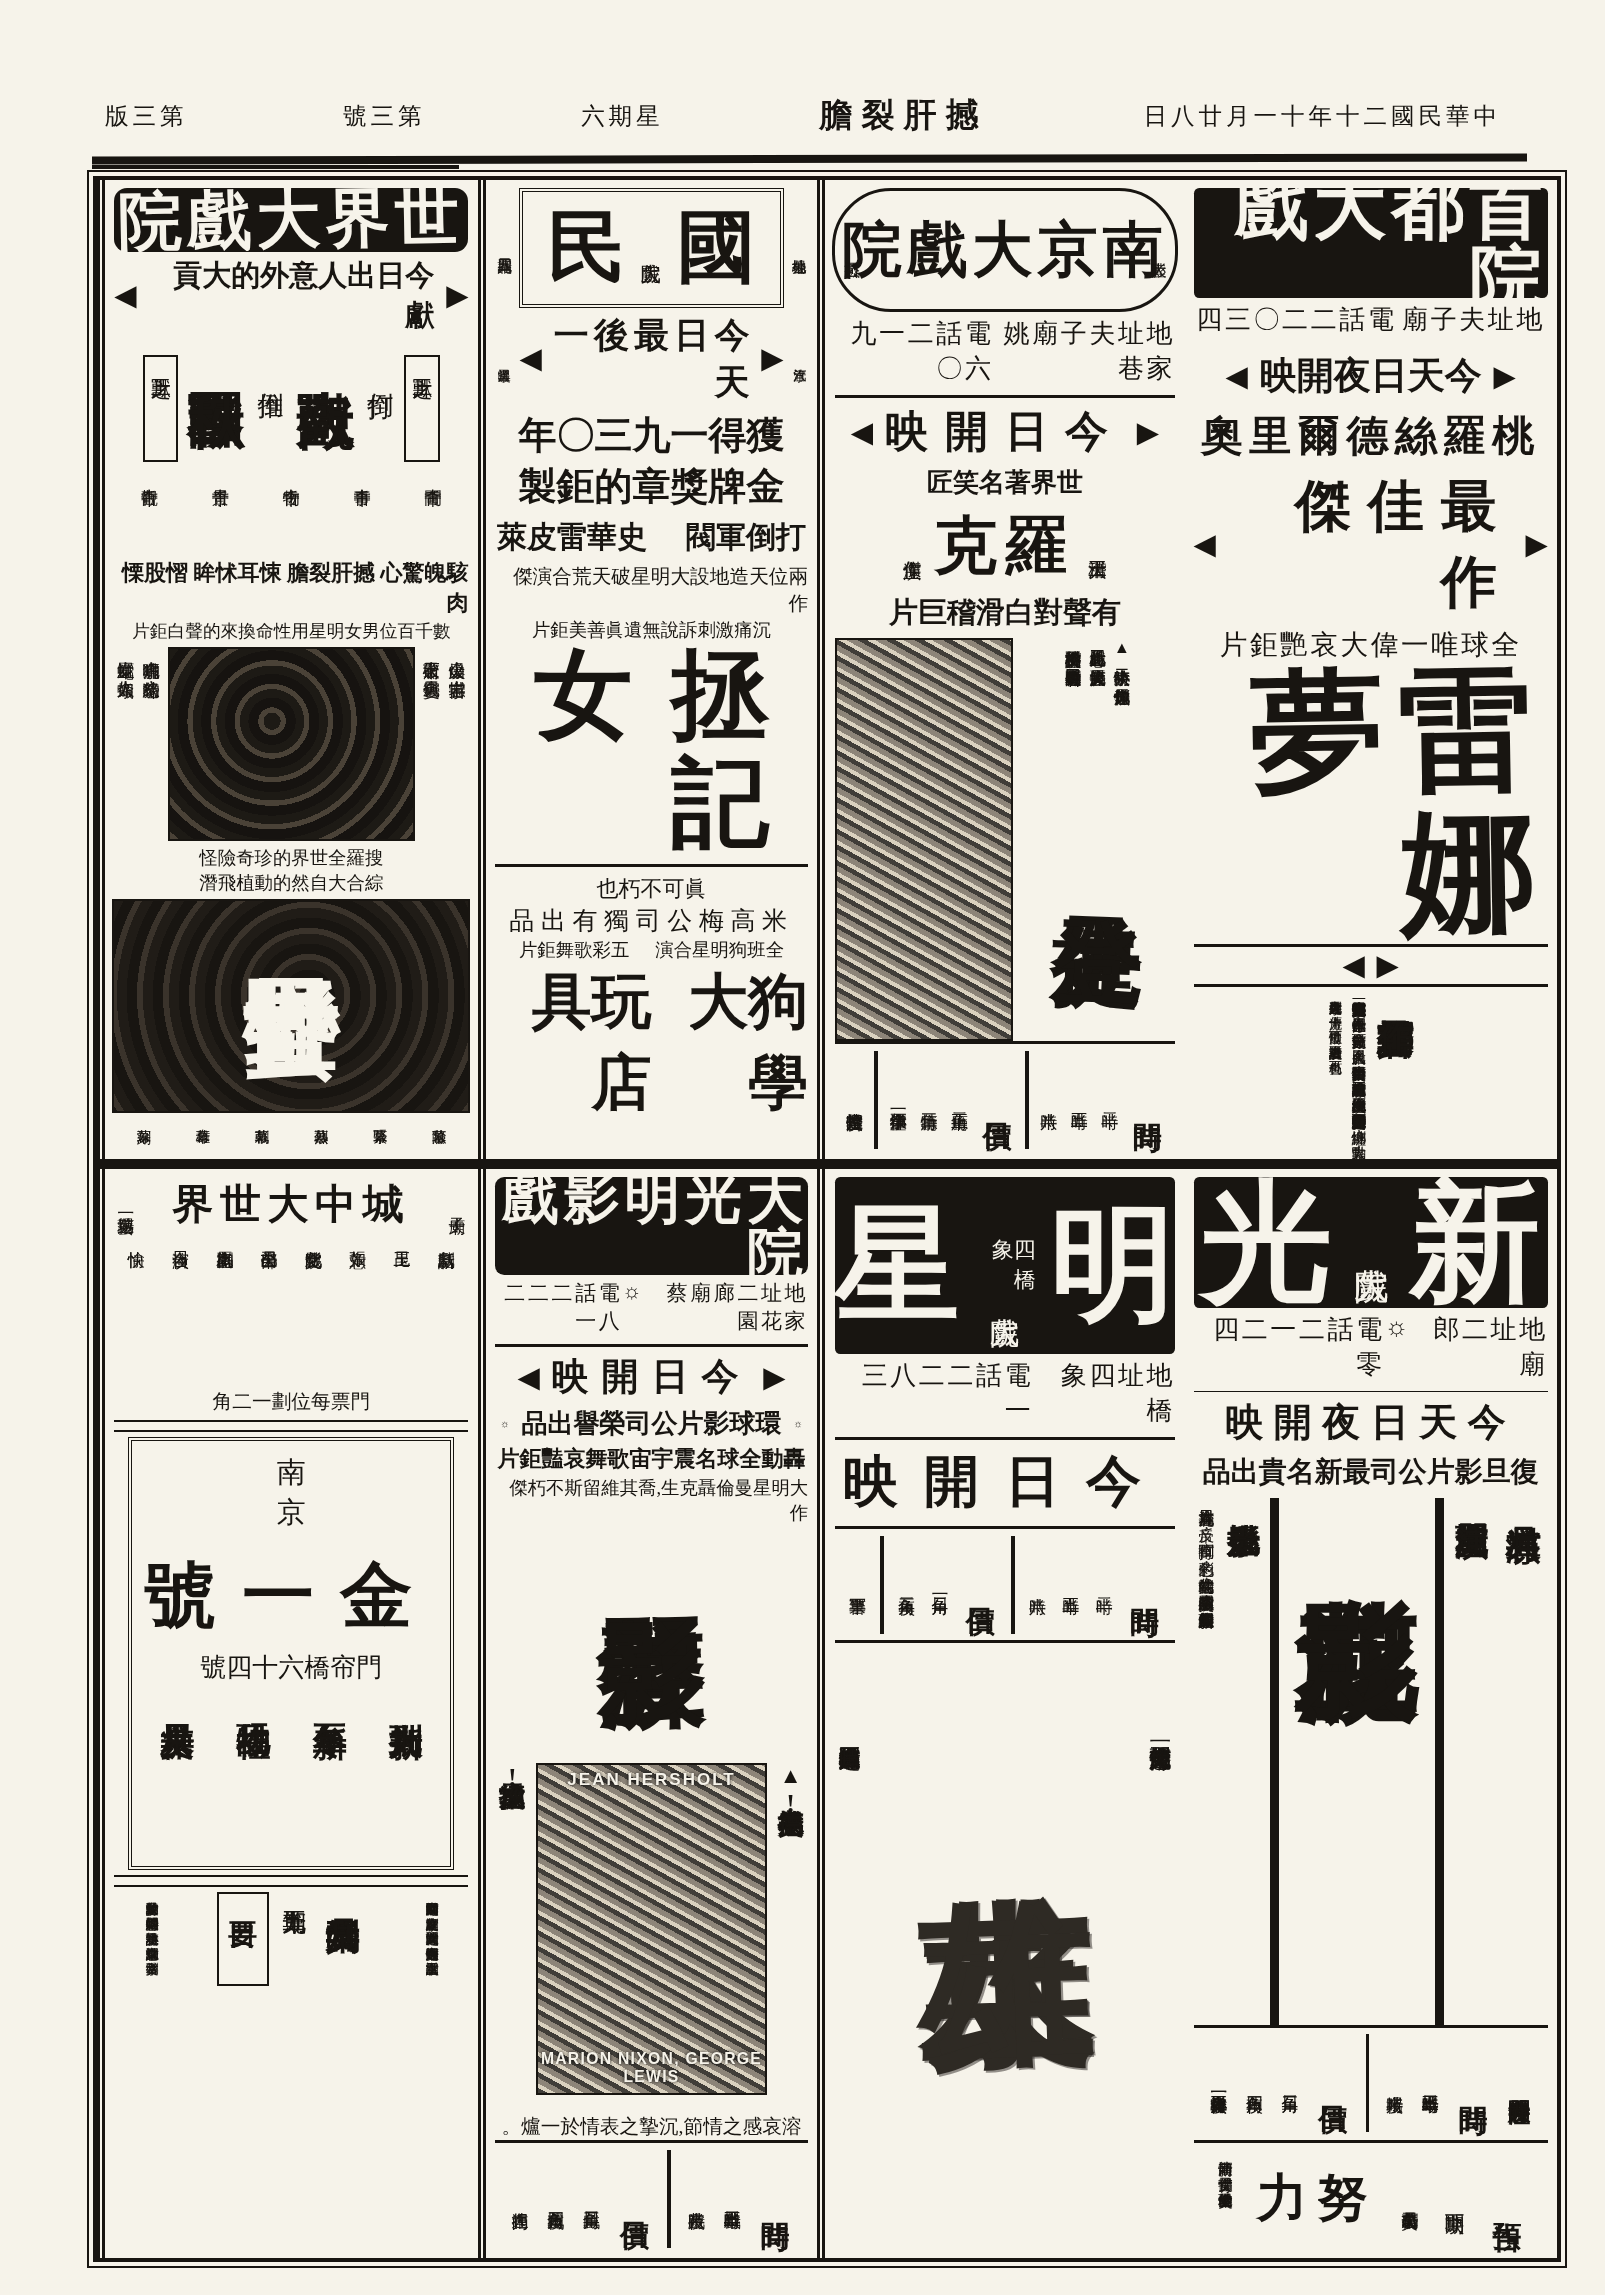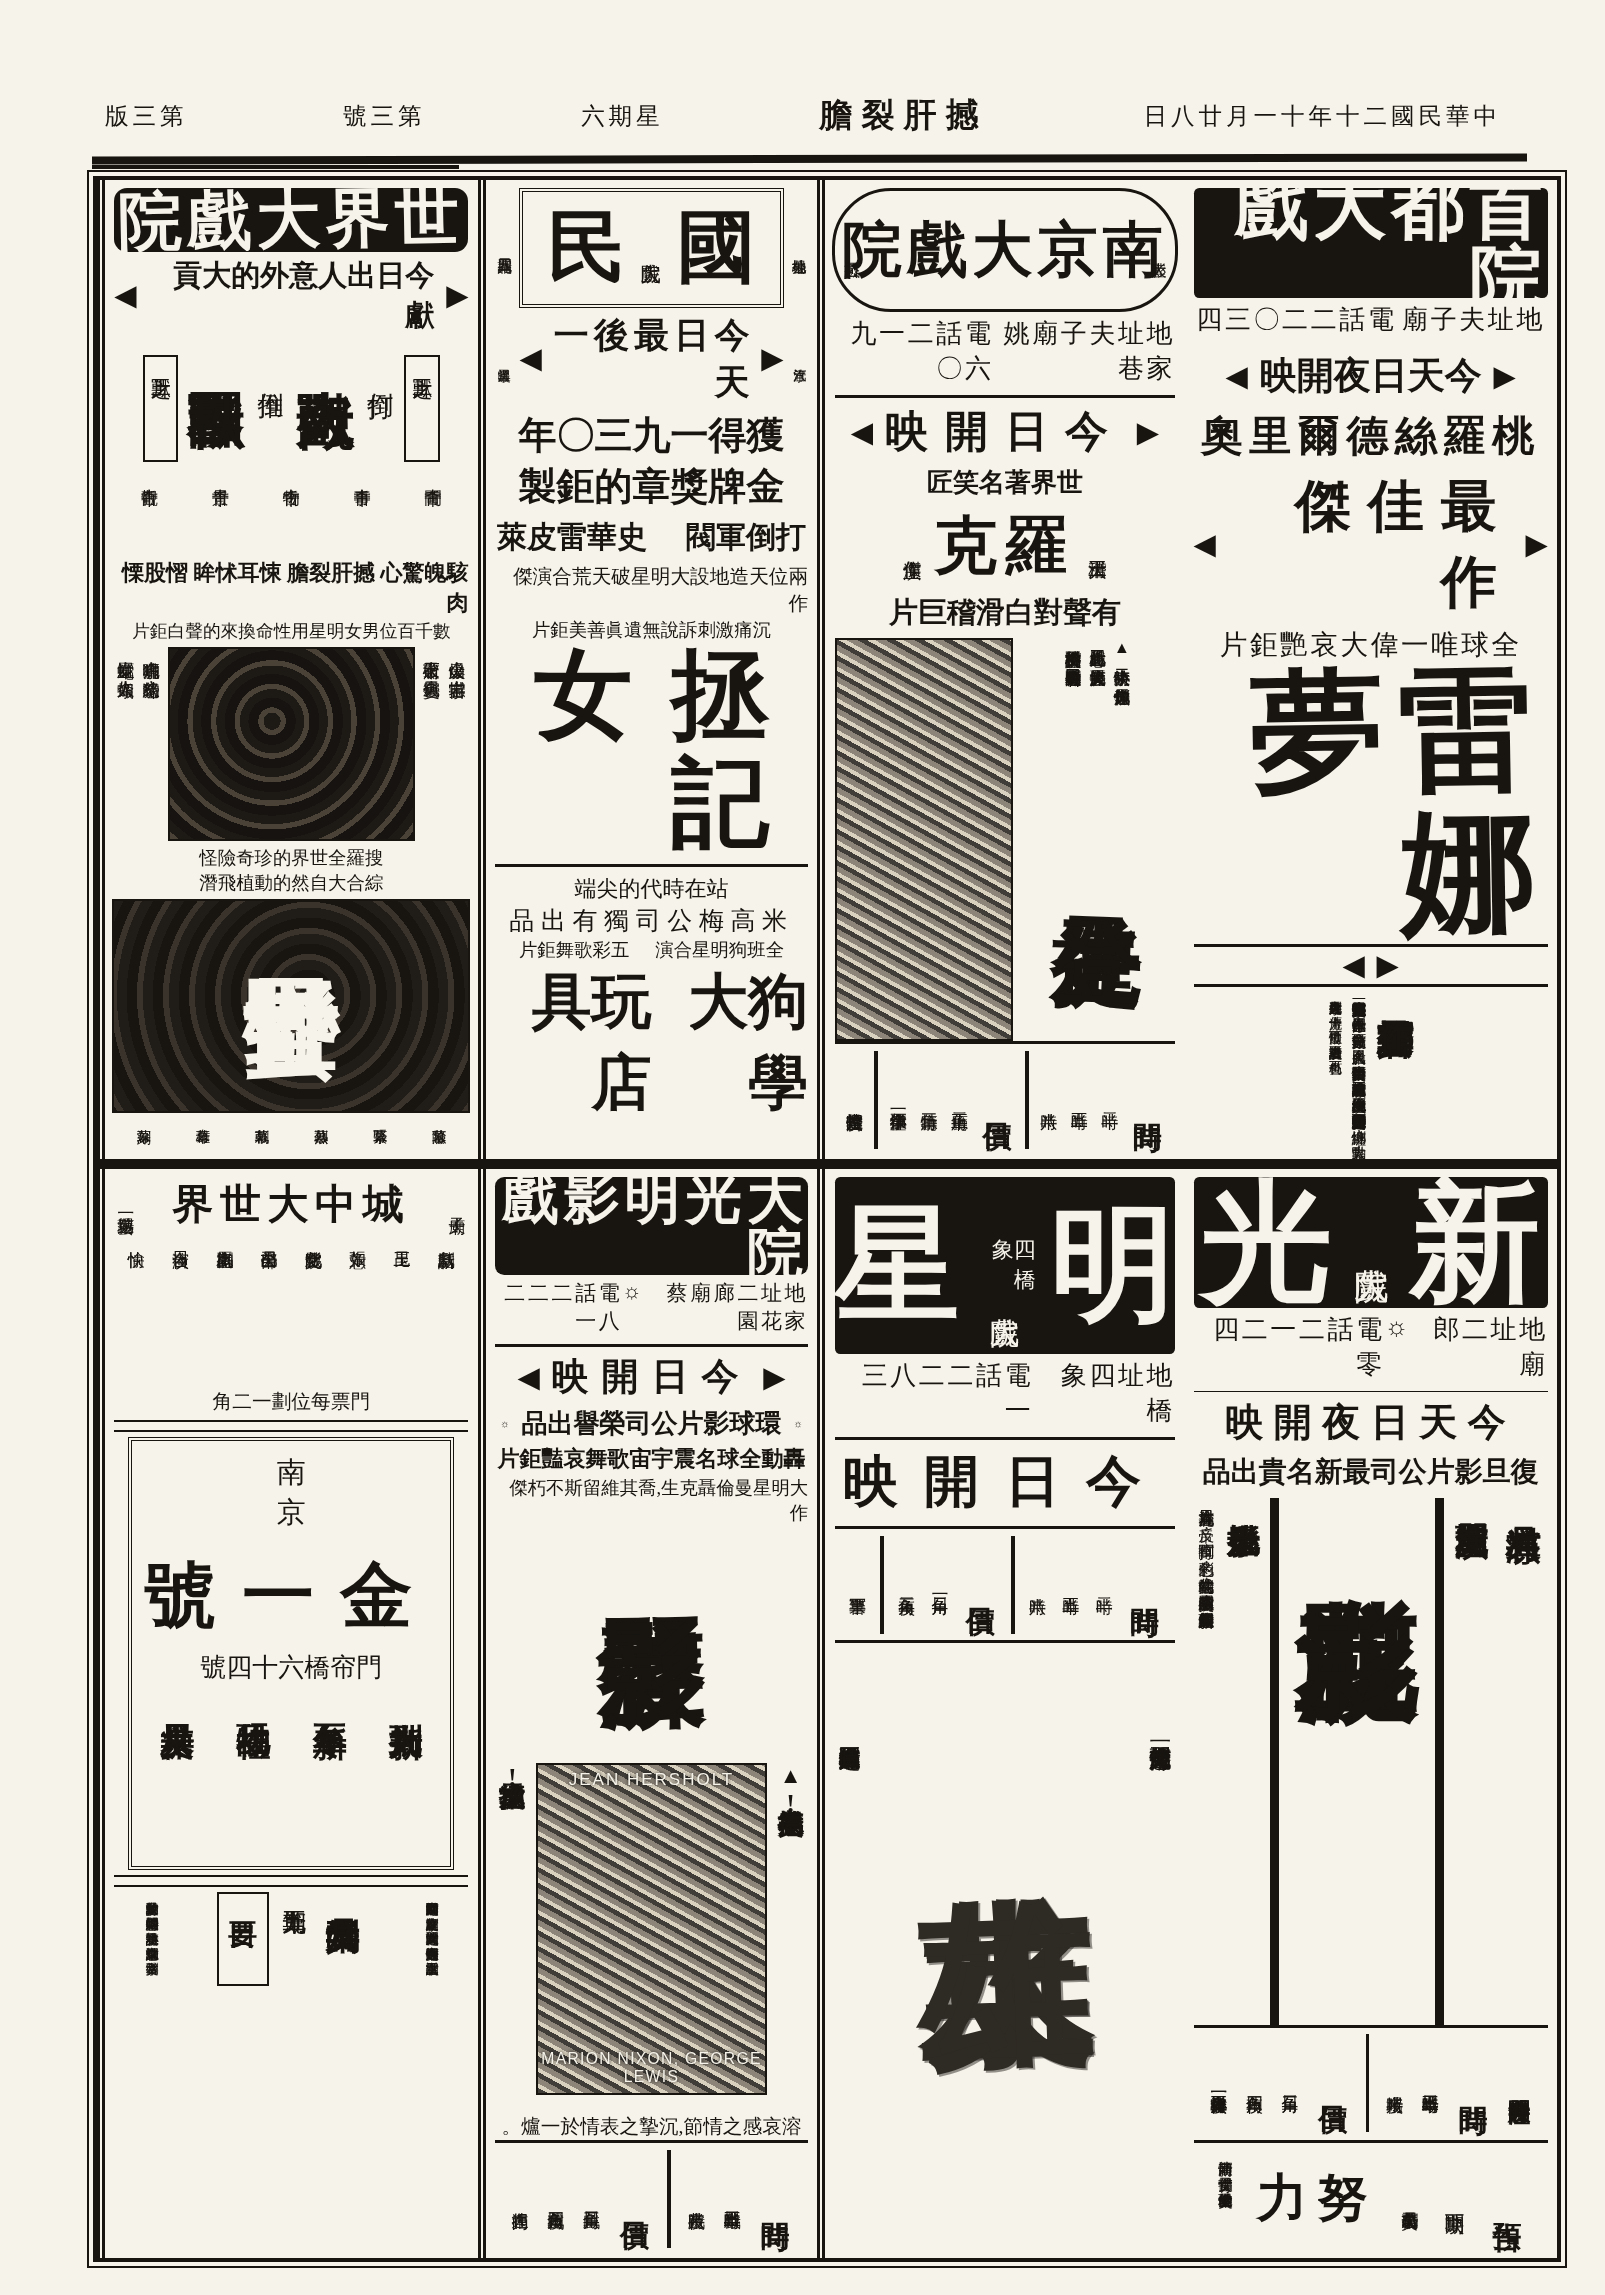--- a/index.html
+++ b/index.html
@@ -179,21 +179,21 @@
         <div class="rtl b" style="font-size:38px;margin-top:3.9px;">獲得一九三〇年</div>
         <div class="rtl b" style="font-size:38px;">金牌獎章的鉅製</div>
         <div class="rr" style="gap:39px;margin-top:5.2px;">
           <span class="rtl b" style="font-size:30px;">打倒軍閥</span>
           <span class="rtl b" style="font-size:30px;">史華雷皮萊</span>
         </div>
         <div class="rtl" style="font-size:19.7px;margin-top:5.2px;">兩位天造地設大明星破天荒合演傑作</div>
         <div class="rtl" style="font-size:18.4px;">沉痛激刺訴說無遺眞善美鉅片</div>
         <div class="rtl b" style="font-size:98px;letter-spacing:39px;line-height:1.1;">拯女記</div>
         <div class="subdiv"></div>
-        <div class="rtl" style="font-size:22px;">站在時代的尖端</div>
+        <div class="rtl" style="font-size:22px;">眞可不朽也</div>
         <div class="rtl" style="font-size:25px;letter-spacing:6.6px;">米高梅公司獨有出品</div>
         <div class="rr" style="width:100%;">
           <span class="rtl" style="font-size:18.4px;">全班狗明星合演</span>
           <span class="rtl" style="font-size:18.4px;margin-right:26px;">五彩歌舞鉅片</span>
         </div>
         <div class="rr" style="width:100%;justify-content:space-around;">
           <span class="rtl b" style="font-size:60px;">狗大學</span>
           <span class="rtl b" style="font-size:60px;">玩具店</span>
         </div>
 
@@ -358,21 +358,21 @@
           <span>☼</span>
         </div>
         <div class="rtl b" style="font-size:22px;margin-top:2.6px;">轟動全球名震宇宙歌舞哀豔鉅片</div>
         <div class="rtl" style="font-size:18.4px;margin-top:1.3px;">大明星曼倫聶克生,喬其維留斯不朽傑作</div>
         <span class="v grid2" style="font-size:110px;height:243px;margin-top:3.9px;transform:rotate(-1deg);">琴聲淚影</span>
         <div class="rr" style="width:100%;gap:6.6px;align-items:stretch;margin-top:6.6px;">
           <div class="c">
             <span style="font-size:22px;">▲</span>
             <span class="v b" style="font-size:26px;height:302px;">表揚孝感美德!</span>
           </div>
-          <div class="photo" style="flex:1;height:328px;">
+          <div class="photo" style="flex:1;height:328px;font-weight:bold;">
             <span style="position:absolute;top:5.2px;left:0;right:0;text-align:center;color:#f6f3ea;
                          font-family:'Liberation Sans',sans-serif;font-size:17px;letter-spacing:2px;
                          text-shadow:0 0 3.9px #000;">JEAN HERSHOLT</span>
             <span style="position:absolute;bottom:6.6px;left:0;right:0;text-align:center;color:#f6f3ea;
                          font-family:'Liberation Sans',sans-serif;font-size:15.7px;letter-spacing:1.3px;
                          text-shadow:0 0 3.9px #000;">MARION NIXON, GEORGE LEWIS</span>
           </div>
           <div class="c">
             <span class="v b" style="font-size:26px;height:328px;">指示成功途徑!</span>
           </div>

